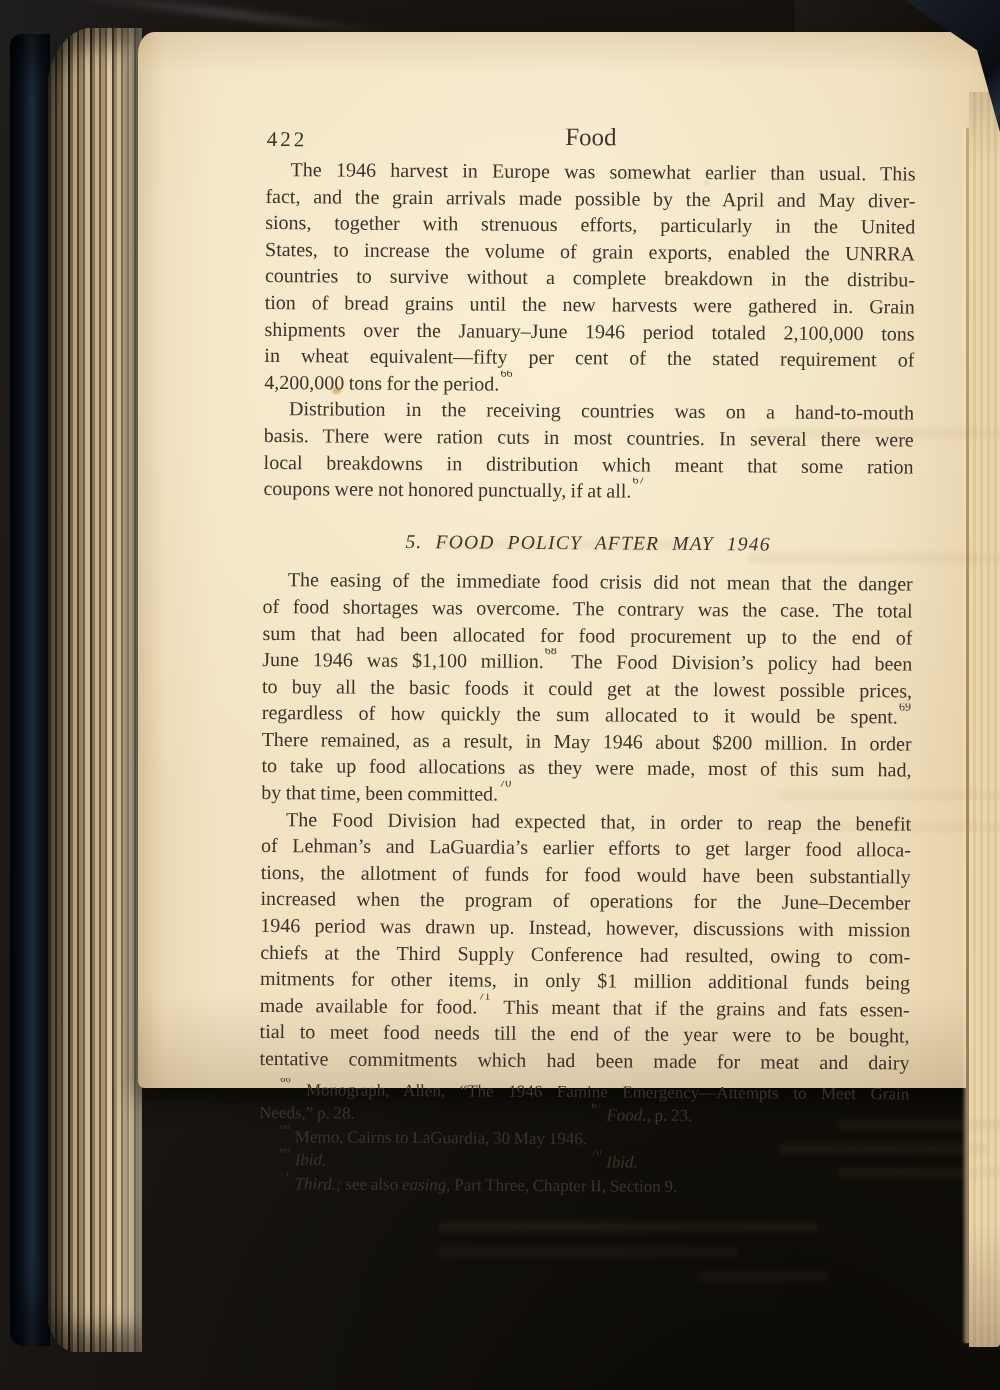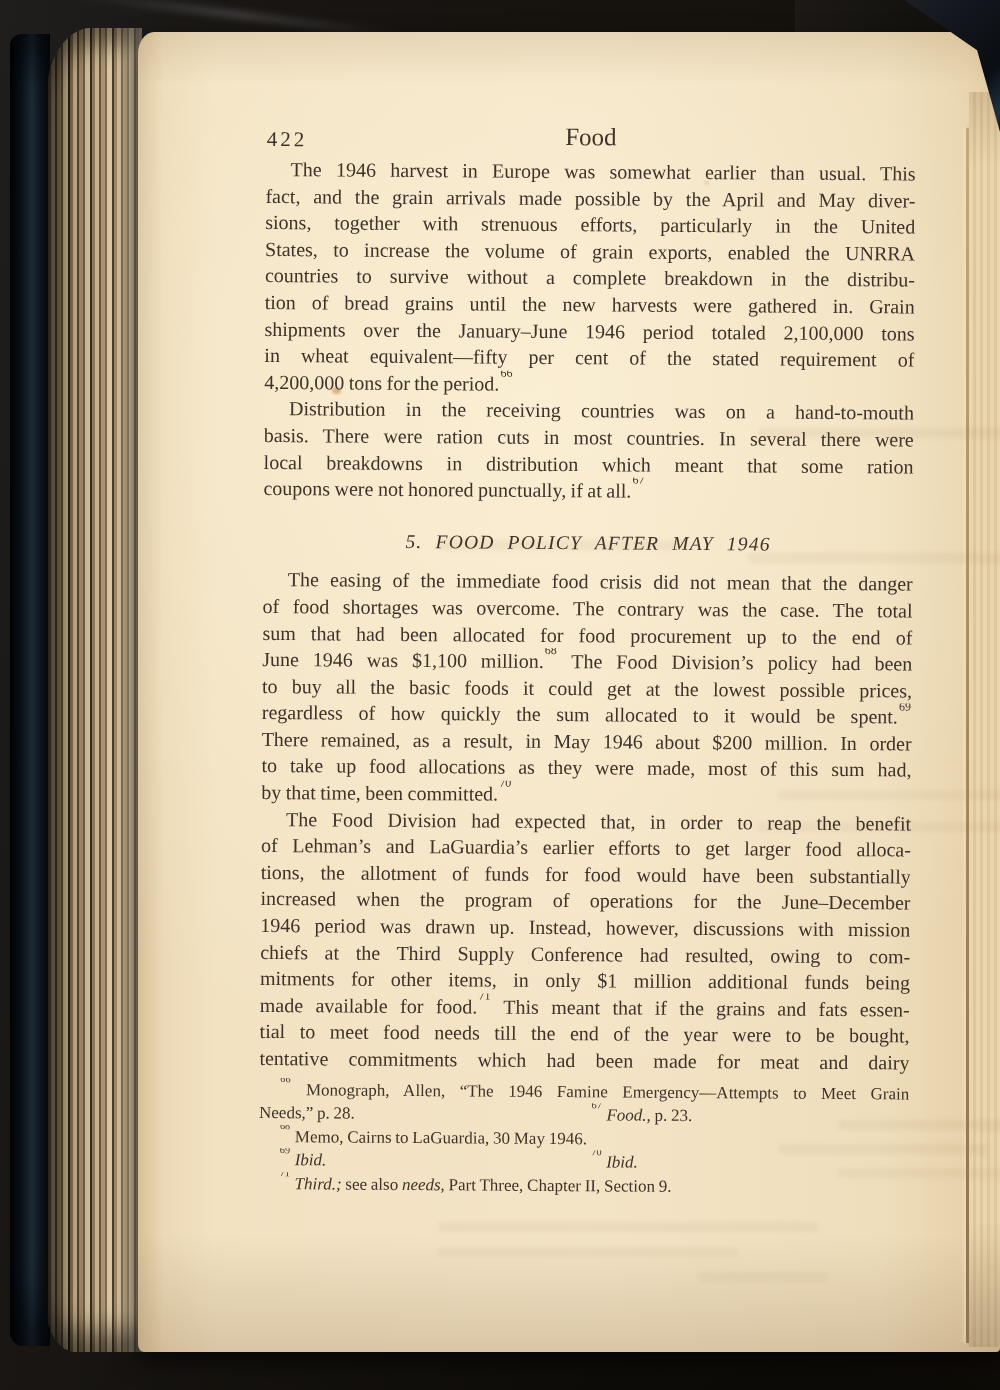--- a/index.html
+++ b/index.html
@@ -28,21 +28,21 @@
     border-radius:46px 0 0 30px / 70px 0 0 46px;
     background:
       linear-gradient(90deg, rgba(0,0,0,.55) 0%, rgba(0,0,0,.1) 30%, rgba(243,227,195,.15) 70%, rgba(243,227,195,.65) 100%),
       repeating-linear-gradient(90deg,
         #2c2417 0 2px, #8a7354 2px 5px, #cdb68d 5px 9px,
         #564733 9px 11px, #a68d67 11px 15px, #6e5b41 15px 17px,
         #d9c49c 17px 22px);
     box-shadow: inset 0 18px 22px rgba(0,0,0,.45), inset 0 -22px 26px rgba(0,0,0,.5); }
 
   
-  .page { position:absolute; left:138px; top:32px; width:862px; height:1320px;
+  .page { position:absolute; left:138px; top:32px; width:862px; height:1056px;
     border-radius:16px 4px 4px 6px / 22px 6px 4px 8px;
     background:
       linear-gradient(180deg, rgba(130,95,50,.14) 0%, rgba(130,95,50,0) 4%, rgba(130,95,50,0) 91%, rgba(110,80,45,.20) 100%),
       radial-gradient(120% 85% at 45% 28%, rgba(255,246,222,.55), rgba(255,246,222,0) 62%),
       linear-gradient(90deg, #d6c098 0%, #ecd9b6 3%, #f2e2c2 9%, #f4e4c6 52%, #efdebc 86%, #e7d2ab 96%, #dcc69c 100%);
     box-shadow: 0 10px 24px rgba(0,0,0,.6); font-family: Liberation Serif, serif; }
 
   
   .crease { position:absolute; left:828px; top:96px; width:3px; height:1215px;
     background:linear-gradient(180deg, #c7a877, #a9895d 50%, #8f7450);
@@ -169,18 +169,18 @@
         <div class="line just">mitments for other items, in only $1 million additional funds being</div>
         <div class="line just">made available for food.<sup>71</sup> This meant that if the grains and fats essen-</div>
         <div class="line just">tial to meet food needs till the end of the year were to be bought,</div>
         <div class="line just">tentative commitments which had been made for meat and dairy</div>
       </div>
     <div class="footnotes" id="footnotes">
         <div class="fn-line fn-indent fn-just"><sup>66</sup> Monograph, Allen, “The 1946 Famine Emergency—Attempts to Meet Grain</div>
         <div class="fn-line"><span>Needs,” p. 28.</span><span class="fn-right"><sup>67</sup> <i>Food.,</i> p. 23.</span></div>
         <div class="fn-line fn-indent"><sup>68</sup> Memo, Cairns to LaGuardia, 30 May 1946.</div>
         <div class="fn-line fn-indent"><span><sup>69</sup> <i>Ibid.</i></span><span class="fn-right"><sup>70</sup> <i>Ibid.</i></span></div>
-        <div class="fn-line fn-indent"><sup>71</sup> <i>Third.;</i> see also <i>needs</i>, Part Three, Chapter II, Section 9.</div>
+        <div class="fn-line fn-indent"><sup>71</sup> <i>Third.;</i> see also <i>easing</i>, Part Three, Chapter II, Section 9.</div>
       </div>
   </div>
 </div>
 
 <div class="cover-tr"></div>
 
 </body></html>

